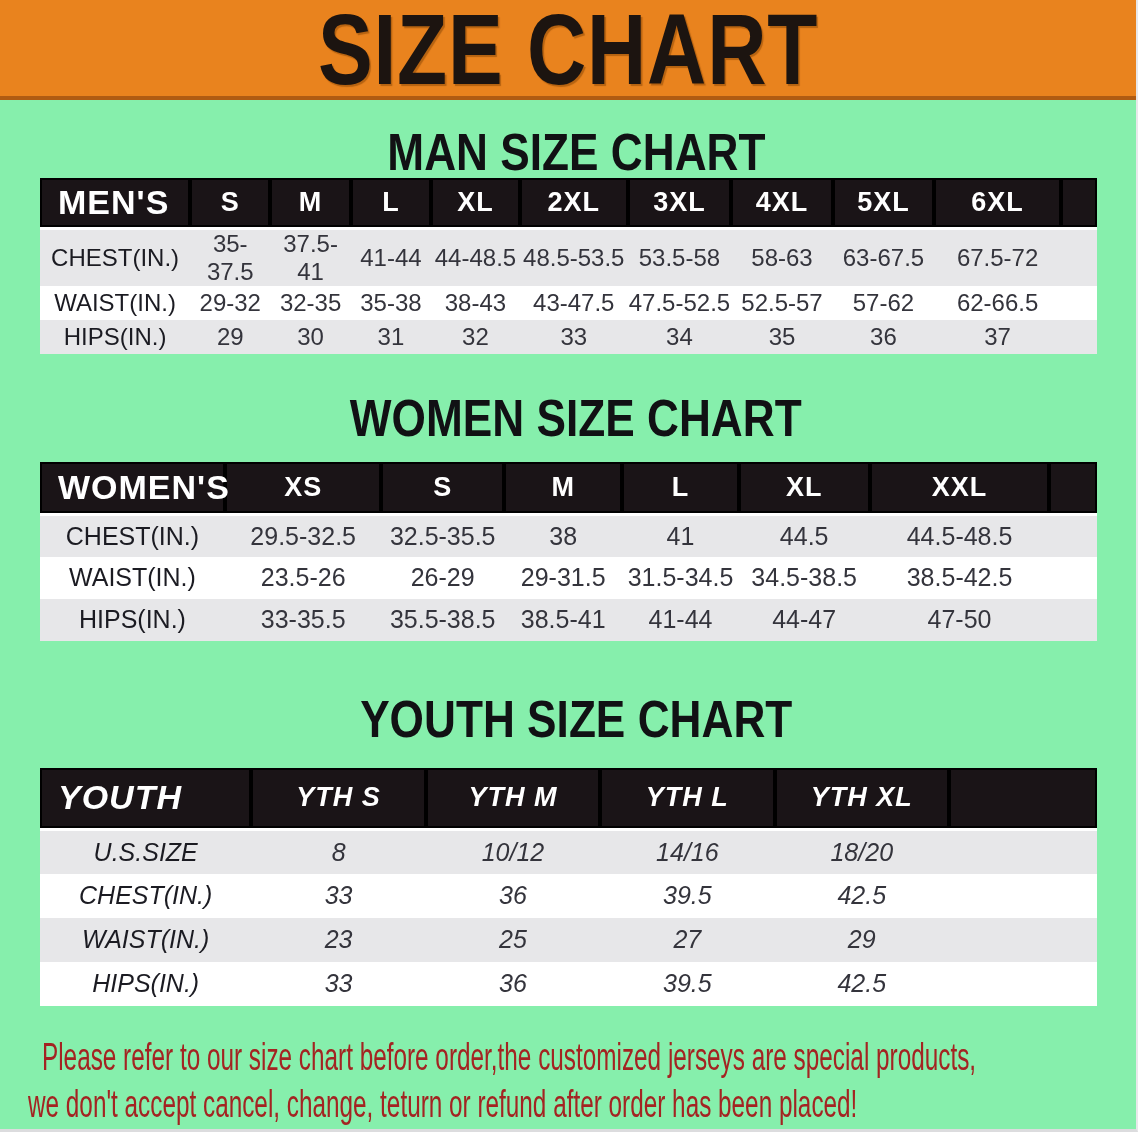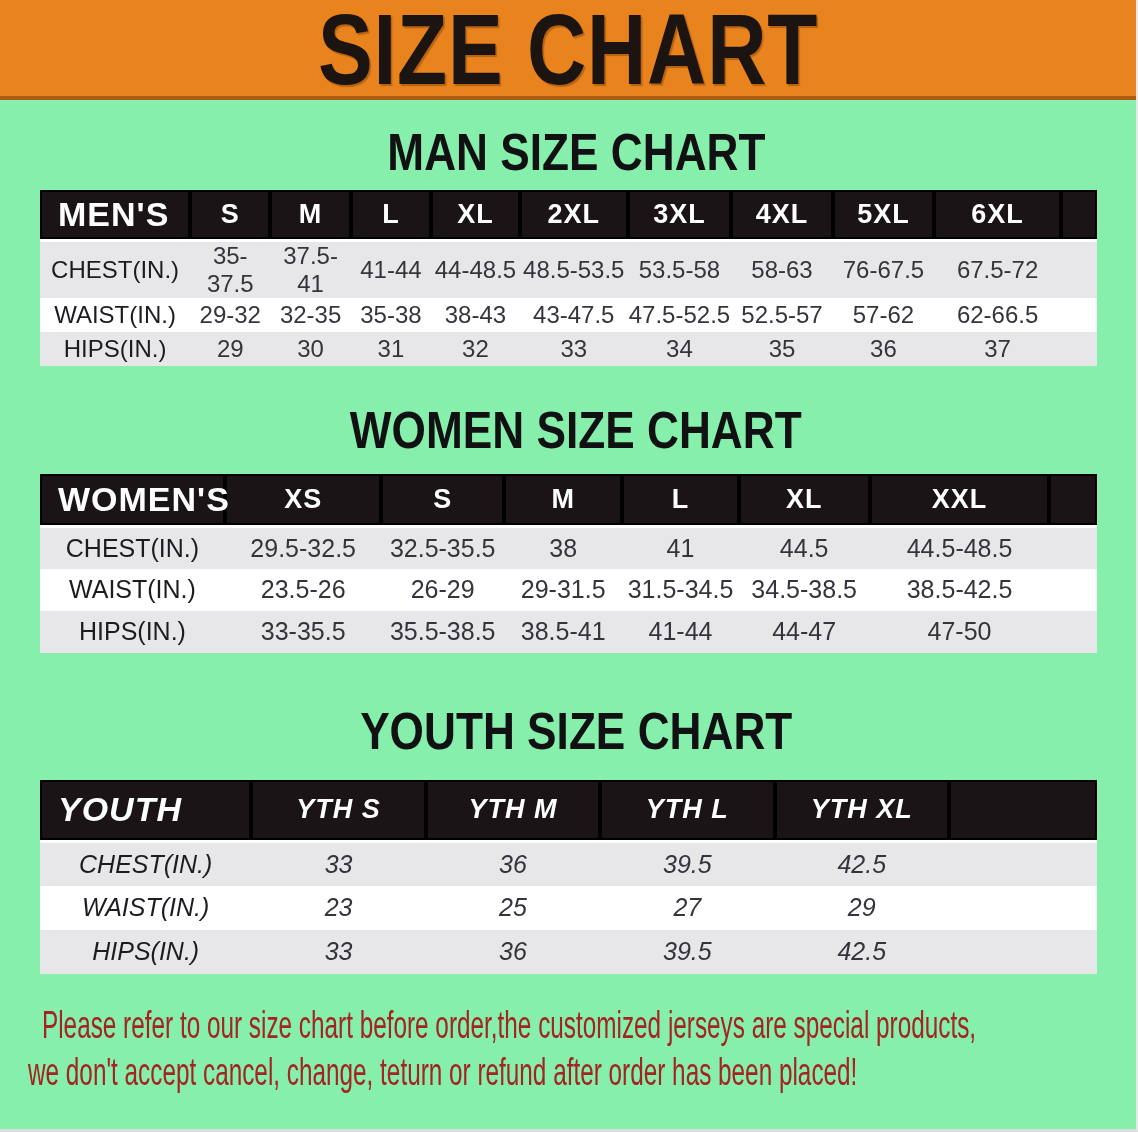--- a/index.html
+++ b/index.html
@@ -52,21 +52,21 @@
     color: #111114;
     transform: scaleX(0.85);
     transform-origin: center;
     letter-spacing: 0px;
   }
   .heading-men   { margin-top: 26px; }
   .heading-women { margin-top: 38px; }
   .heading-youth { margin-top: 52px; }
 
   
-  .table-wrap-men   { margin-top: 12px; }
+  .table-wrap-men   { }
   .table-wrap-women { margin-top: 18px; }
   .table-wrap-youth { margin-top: 23px; font-style: italic; }
 
   .size-table {
     width: 1057px;
     margin-left: 40px;
     border-collapse: collapse;
     table-layout: fixed;
   }
   .size-table th {
@@ -178,21 +178,21 @@
         <tbody>
           <tr>
             <td class="rlabel">CHEST(IN.)</td>
             <td>35-37.5</td>
             <td>37.5-41</td>
             <td>41-44</td>
             <td>44-48.5</td>
             <td>48.5-53.5</td>
             <td>53.5-58</td>
             <td>58-63</td>
-            <td>76-67.5</td>
+            <td>63-67.5</td>
             <td>67.5-72</td>
             <td class="filler-cell"></td>
           </tr>
           <tr>
             <td class="rlabel">WAIST(IN.)</td>
             <td>29-32</td>
             <td>32-35</td>
             <td>35-38</td>
             <td>38-43</td>
             <td>43-47.5</td>
@@ -281,20 +281,28 @@
             <th class="hlabel">YOUTH</th>
             <th class="col">YTH S</th>
             <th class="col">YTH M</th>
             <th class="col">YTH L</th>
             <th class="col">YTH XL</th>
             <th class="filler-cell"></th>
           </tr>
         </thead>
         <tbody>
           <tr>
+            <td class="rlabel">U.S.SIZE</td>
+            <td>8</td>
+            <td>10/12</td>
+            <td>14/16</td>
+            <td>18/20</td>
+            <td class="filler-cell"></td>
+          </tr>
+          <tr>
             <td class="rlabel">CHEST(IN.)</td>
             <td>33</td>
             <td>36</td>
             <td>39.5</td>
             <td>42.5</td>
             <td class="filler-cell"></td>
           </tr>
           <tr>
             <td class="rlabel">WAIST(IN.)</td>
             <td>23</td>

